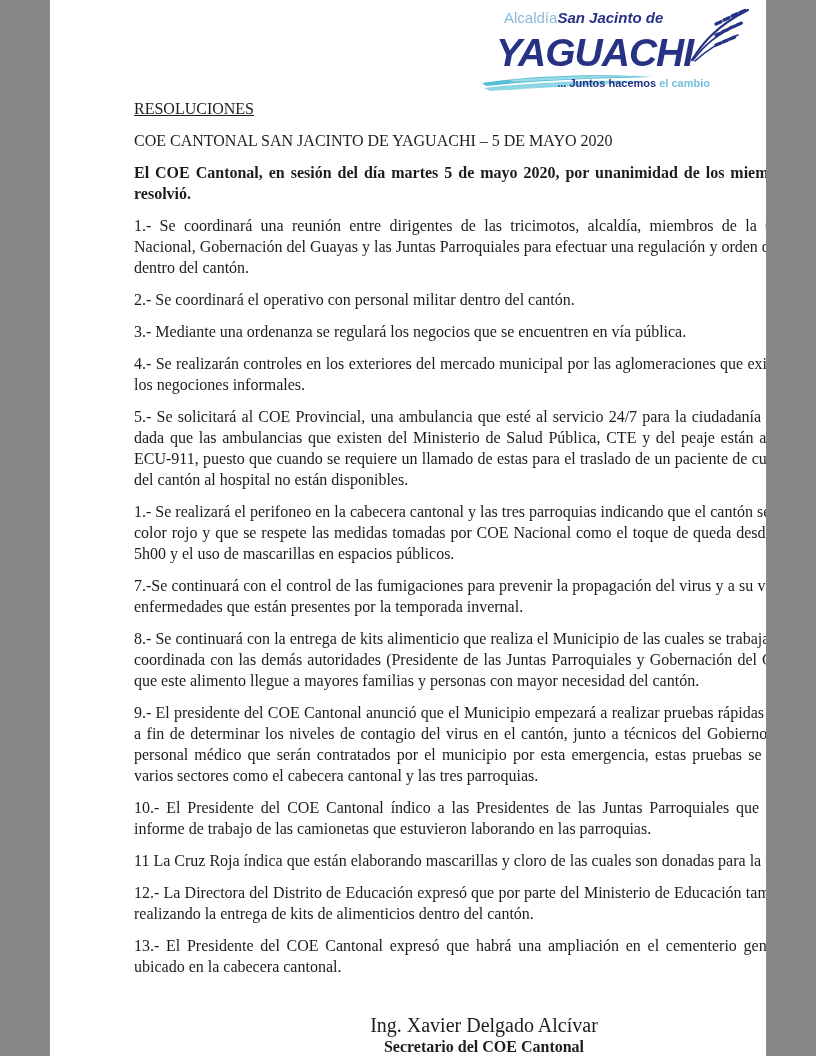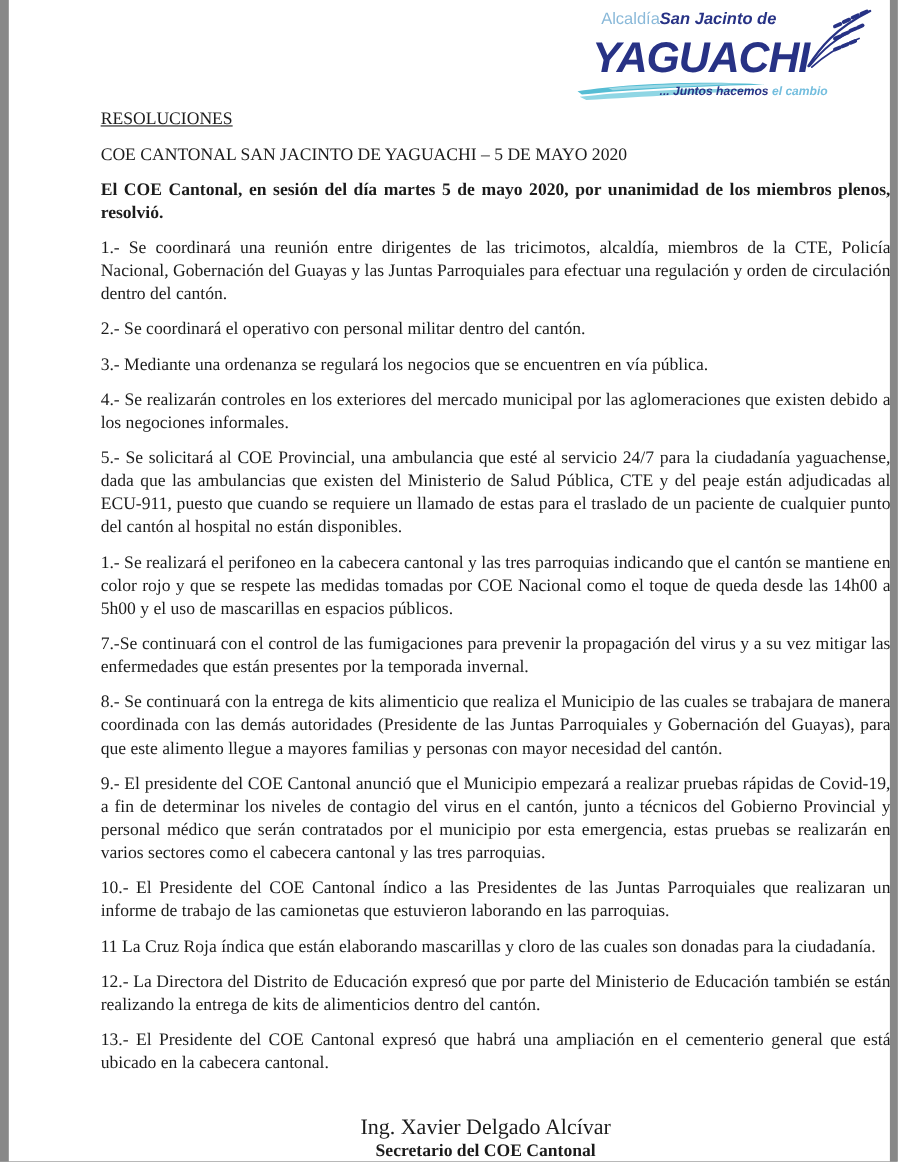--- a/index.html
+++ b/index.html
@@ -1,37 +1,37 @@
 <!DOCTYPE html>
 <html><head>
 <meta charset="utf-8">
 <style>
   html,body { margin:0; padding:0; background:#888; }
   .page {
     position:relative;
-    width:801px; height:1056px;
+    width:716px; height:1056px;
     margin:0 auto;
     background:#ffffff;
     overflow:hidden;
     font-family:"Liberation Serif", serif;
     color:#1c1c1c;
   }
   
   .logo { position:absolute; top:6px; right:14px; width:264px; height:88px; font-family:"Liberation Sans", sans-serif; }
   .logo-line1 { position:absolute; left:16px; top:3px; font-size:15px; white-space:nowrap; }
   .logo-alcaldia { color:#8ab9d9; font-weight:400; }
   .logo-sanjacinto { color:#273285; font-weight:700; font-style:italic; }
   .logo-yaguachi {
     position:absolute; left:8px; top:15px;
     font-size:39px; line-height:40px; font-weight:800; font-style:italic;
     letter-spacing:-1px; color:#273285; white-space:nowrap;margin-top:12px;
   }
   .logo-stalk { position:absolute; right:0px; top:-2px; }
   .logo-swoosh { position:absolute; left:-8px; bottom:0px; }
-  .logo-tagline { position:absolute; right:42px; bottom:5px; font-size:11px; font-weight:700; font-style:italic; white-space:nowrap; }
+  .logo-tagline { position:absolute; right:42px; bottom:5px; font-size:11px; font-weight:700; white-space:nowrap; }
   .tagline-dark { color:#273285; }
   .tagline-light { color:#74bede; }
   
   .content { position:absolute; left:84px; top:98px; width:718px; }
   .content p { margin:0 0 11px 0; font-size:16px; line-height:21px; text-align:justify; }
   .doc-title { text-decoration:underline; text-align:left !important; }
   .doc-subtitle { text-align:right; }
   .doc-intro { font-weight:bold; }
   .signature { position:absolute; left:84px; top:1015px; width:700px; text-align:center; }
   .signature .sig-name { margin:0; font-size:20px; line-height:21px; }

